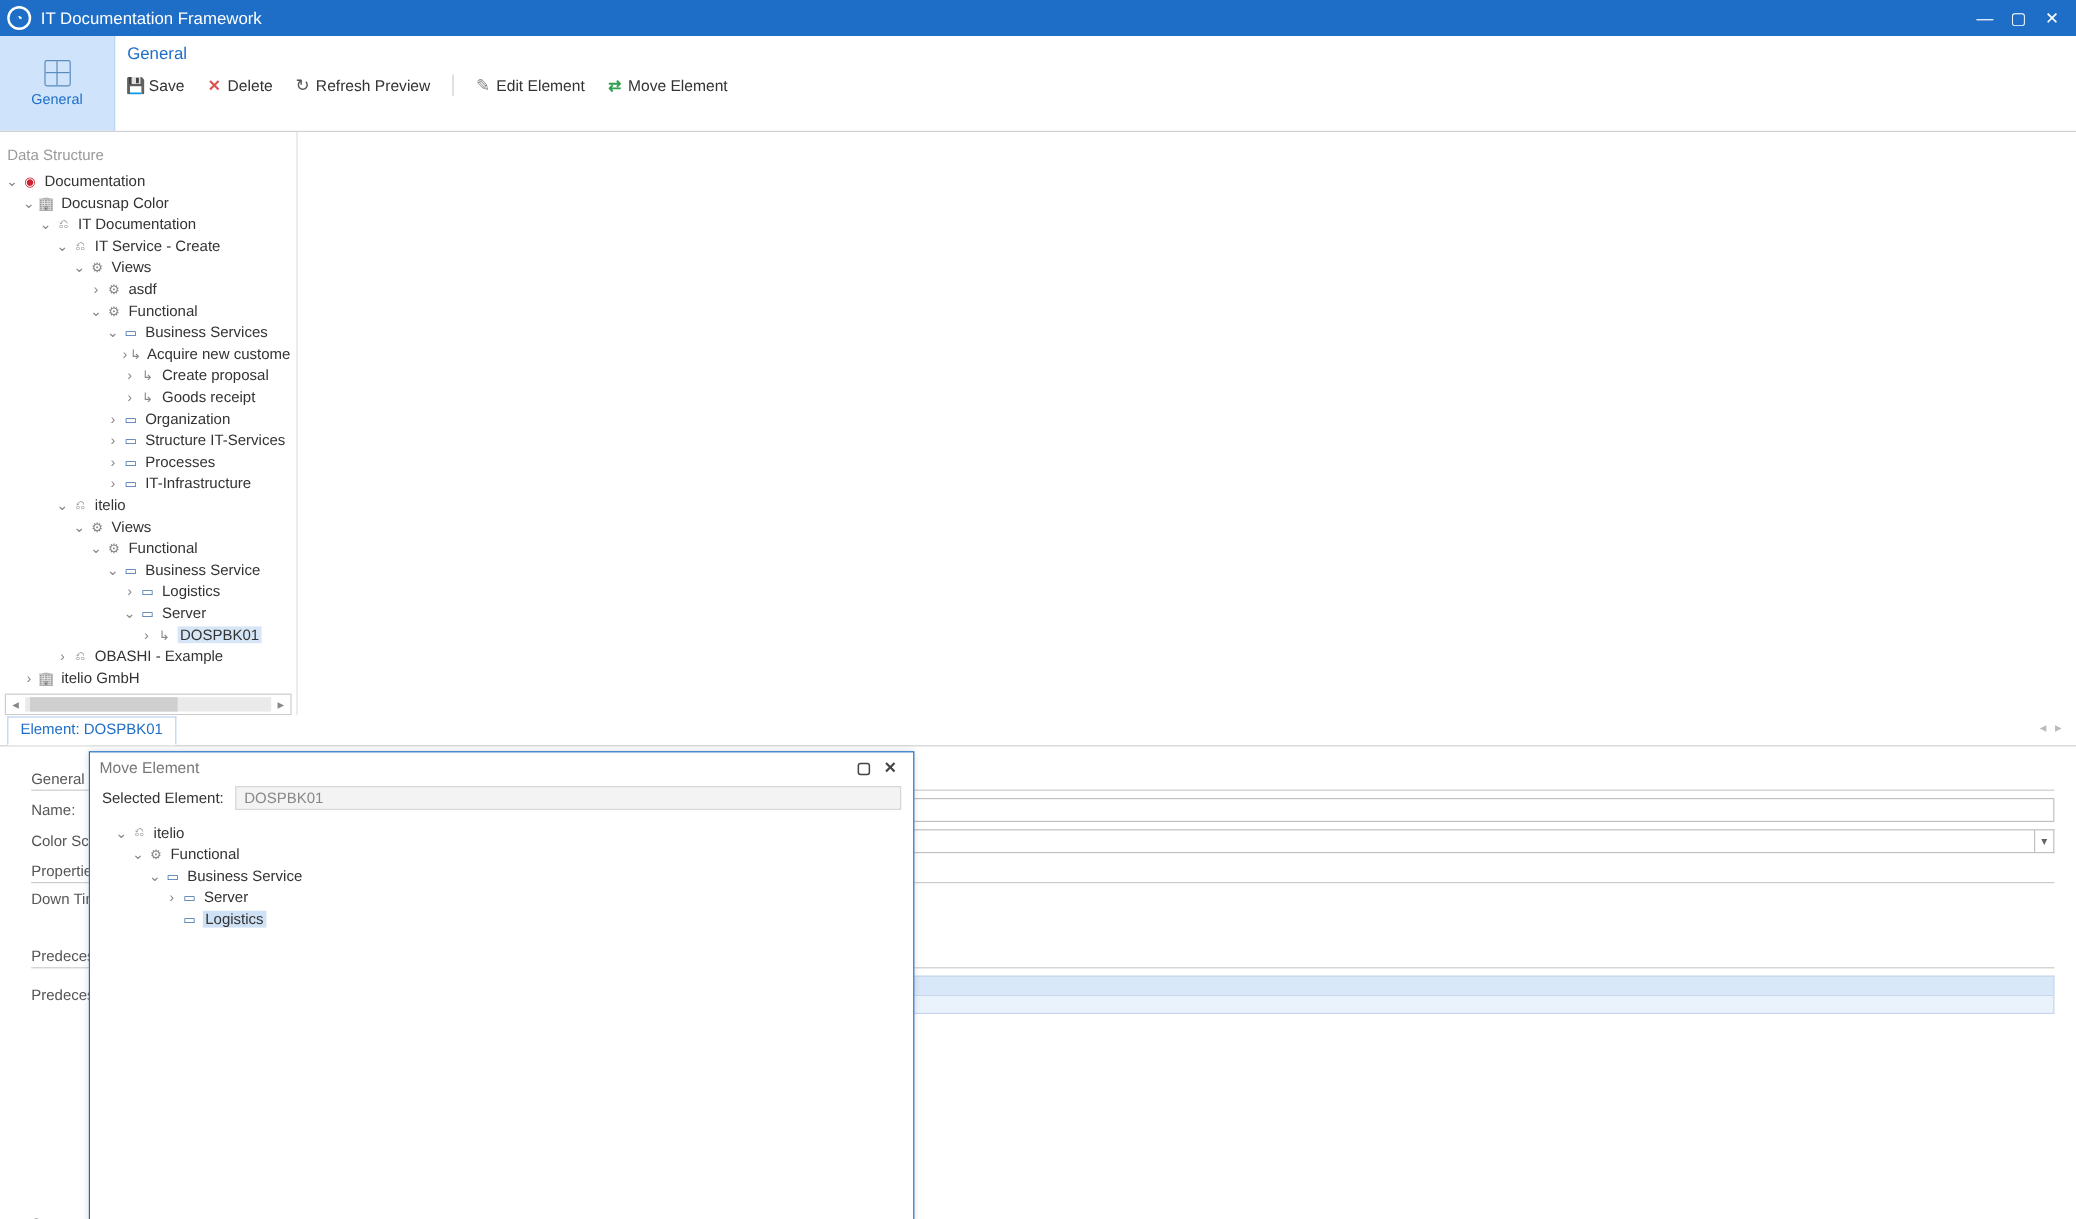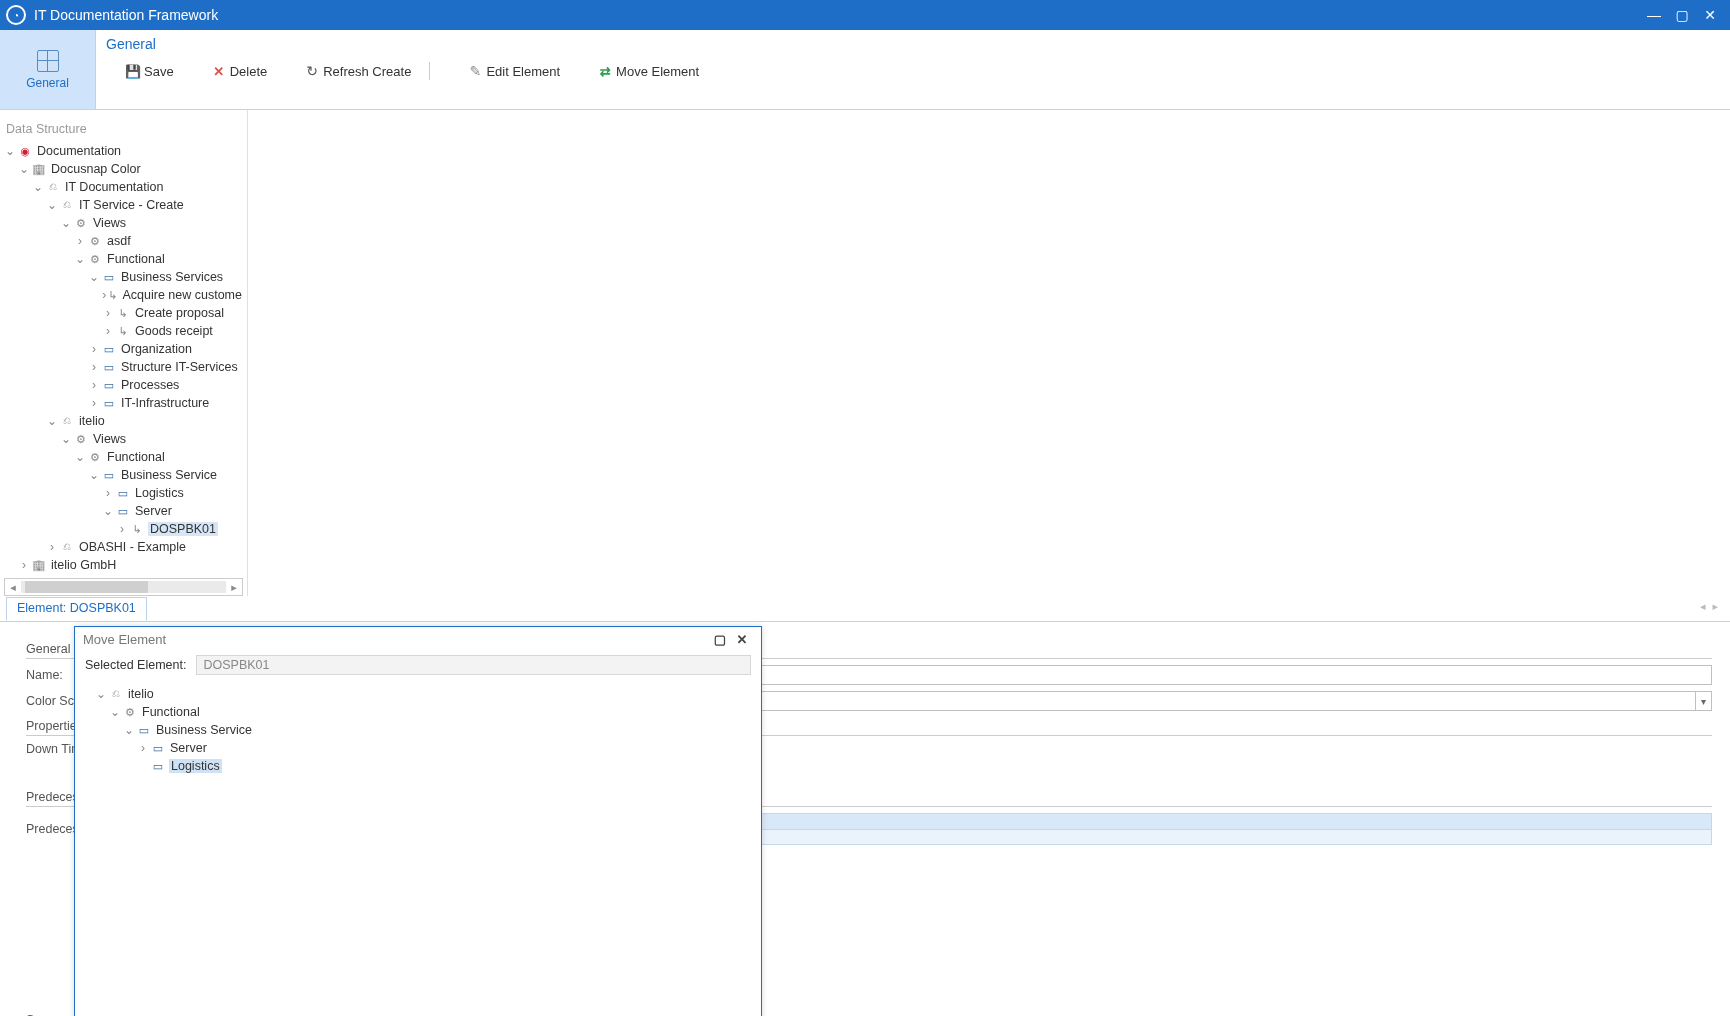--- a/index.html
+++ b/index.html
@@ -35,21 +35,21 @@
   }
   .sidebar-top .icon::before, .sidebar-top .icon::after {
     content:""; position:absolute; background:#5a8bbf;
   }
   .sidebar-top .icon::before { left:9px; top:0; width:1.5px; height:100%; }
   .sidebar-top .icon::after  { top:9px; left:0; height:1.5px; width:100%; }
   .sidebar-top span { font-size:12px; color:#1e6ec8; }
   .ribbon-main { flex:1; display:flex; flex-direction:column; padding:6px 10px 0 10px; }
   .ribbon-title { color:#1e6ec8; font-size:14px; margin-bottom:10px; }
   .toolbar { display:flex; gap:18px; align-items:center; font-size:13px; }
-  .tbtn { display:flex; align-items:center; gap:4px; cursor:pointer;margin-left:20px; }
+  .tbtn { display:flex; align-items:center; gap:4px; cursor:pointer; }
   .tbtn .ic { width:14px; height:14px; display:flex; align-items:center; justify-content:center; }
   .ic-save::before { content:"💾"; font-size:13px; }
   .ic-delete { color:#d9534f; font-weight:bold; }
   .ic-refresh::before { content:"↻"; color:#555; font-size:14px; }
   .sep { width:1px; height:18px; background:#ccc; }
   .ic-edit::before { content:"✎"; color:#888; font-size:14px; }
   .ic-move { color:#2e9e4f; font-weight:bold; }
 
   
   .main { display:flex; height:calc(100% - 110px);flex-direction:column; }
@@ -160,21 +160,21 @@
       <div class="tbtn">
         <span class="ic ic-save"></span>
         <span>Save</span>
       </div>
       <div class="tbtn">
         <span class="ic ic-delete">✕</span>
         <span>Delete</span>
       </div>
       <div class="tbtn">
         <span class="ic ic-refresh"></span>
-        <span>Refresh Create</span>
+        <span>Refresh Preview</span>
       </div>
       <div class="sep"></div>
       <div class="tbtn">
         <span class="ic ic-edit"></span>
         <span>Edit Element</span>
       </div>
       <div class="tbtn">
         <span class="ic ic-move">⇄</span>
         <span>Move Element</span>
       </div>

